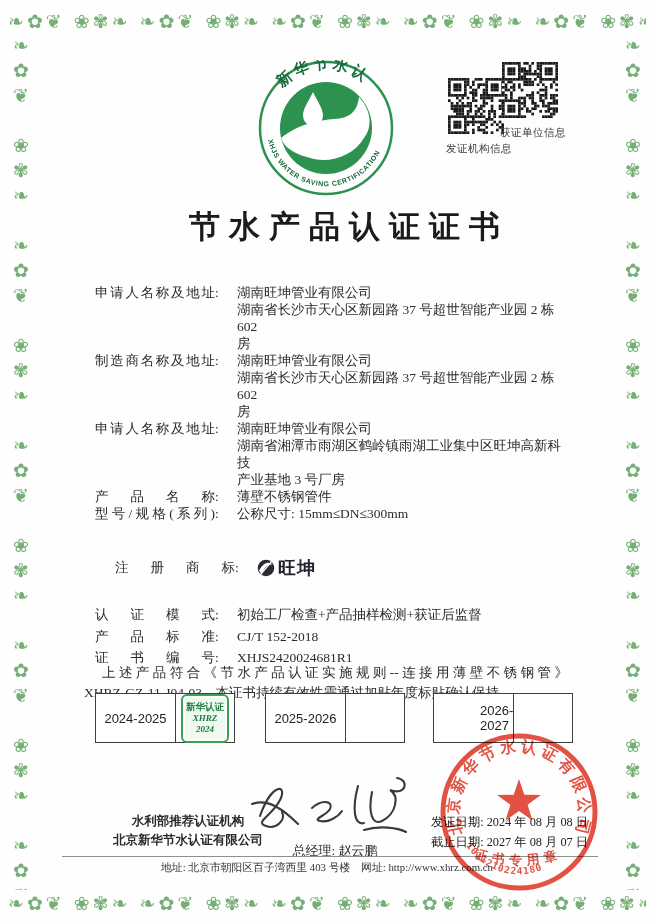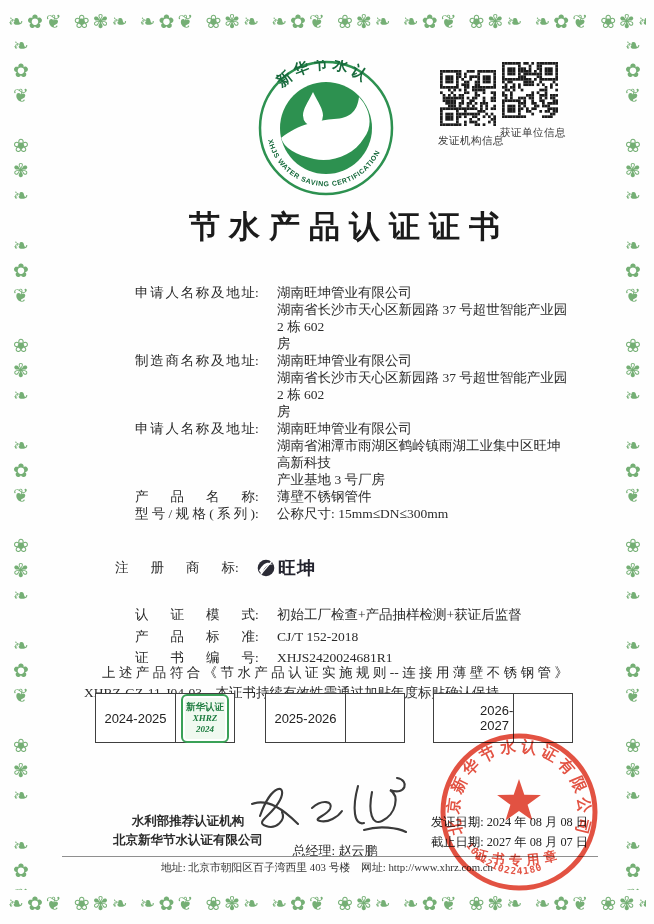--- a/index.html
+++ b/index.html
@@ -24,21 +24,21 @@
   .qr1 { left:430px; } .qr2 { left:500px; }
   .qr-label { font-size:10.5px; color:#3a3a3a; margin-top:4px; letter-spacing:.5px; white-space:nowrap; }
 
   
   .title { position:absolute; left:0; top:206px; width:654px; text-align:center;
            font-family:"Liberation Sans","DejaVu Sans",sans-serif;
            font-size:31px; font-weight:800; letter-spacing:9px; color:#1b1b1b;margin-left:22px; }
 
   
   .fields { position:absolute; left:95px; top:284px; width:478px; font-size:13.5px; line-height:17px; }
-  .frow { display:flex;margin-left:40px; }
+  .frow { display:flex; }
   .labelbox { width:142px; flex:none; }
   .jlabel { display:inline-block; width:120px; text-align:justify; text-align-last:justify; }
   .fvalue { flex:1; }
   .vline:empty { display:none; }
 
   .tmrow { position:absolute; left:95px; top:556px; width:478px; font-size:13.5px; display:flex; align-items:center;margin-left:20px; }
   .tm-value { display:flex; align-items:center; gap:3px; }
   .tm-text { font-family:"Liberation Sans","DejaVu Sans",sans-serif; font-weight:800; font-size:18px; color:#23232e; letter-spacing:1px; }
 
   .certrows { position:absolute; left:95px; top:604px; width:478px; font-size:13.5px; line-height:21.5px; }
@@ -97,21 +97,21 @@
       <path d="M -13,-36 C -18.5,-25 -23,-19 -23,-12.5 a 10,10.5 0 0 0 20,0 C -3,-19 -7.5,-25 -13,-36 Z" fill="#ffffff"></path>
     </g>
     <text font-size="15" font-weight="bold" letter-spacing="3.5" fill="#176a3c" font-family="Liberation Sans, DejaVu Sans, sans-serif">
       <textPath href="#arcLT">新华节水认证</textPath>
     </text>
     <text font-size="7" font-weight="bold" letter-spacing="0.6" fill="#176a3c" font-family="Liberation Sans, DejaVu Sans, sans-serif">
       <textPath href="#arcLB">XHJS WATER SAVING CERTIFICATION</textPath>
     </text>
   </svg>
 
-  <figure class="qr-fig qr1" style="margin:8px">
+  <figure class="qr-fig qr1" style="margin:16px">
     <svg width="56" height="56" viewBox="0 0 56 56">
       <rect width="56" height="56" fill="#ffffff"></rect>
         <g id="qrA" fill="#1c1c1c">
           <rect x="0.00" y="0.00" width="2.72" height="2.72"></rect>
           <rect x="2.67" y="0.00" width="2.72" height="2.72"></rect>
           <rect x="5.33" y="0.00" width="2.72" height="2.72"></rect>
           <rect x="8.00" y="0.00" width="2.72" height="2.72"></rect>
           <rect x="10.67" y="0.00" width="2.72" height="2.72"></rect>
           <rect x="13.33" y="0.00" width="2.72" height="2.72"></rect>
           <rect x="16.00" y="0.00" width="2.72" height="2.72"></rect>

